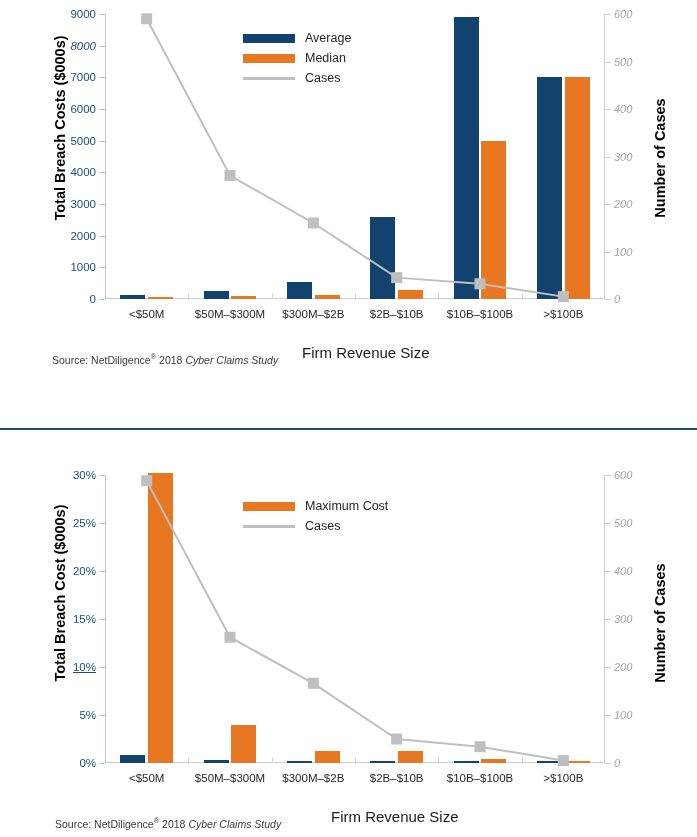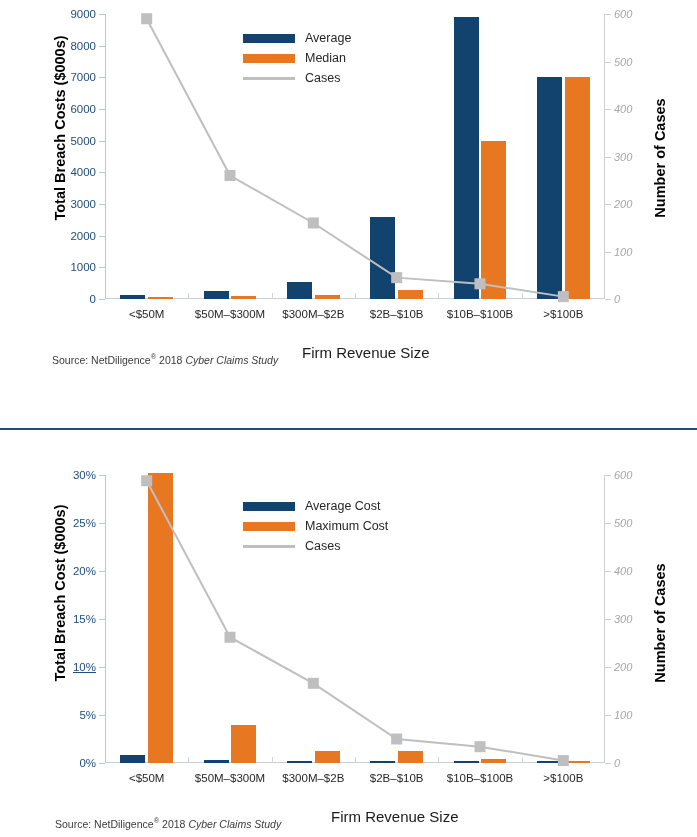--- a/index.html
+++ b/index.html
@@ -138,21 +138,21 @@
           <div class="tick-label-left" style="top: 190px;">3000</div>
           <div class="tick-left" style="top: 158.333px;"></div>
           <div class="tick-label-left" style="top: 158.333px;">4000</div>
           <div class="tick-left" style="top: 126.667px;"></div>
           <div class="tick-label-left" style="top: 126.667px;">5000</div>
           <div class="tick-left" style="top: 95px;"></div>
           <div class="tick-label-left" style="top: 95px;">6000</div>
           <div class="tick-left" style="top: 63.3333px;"></div>
           <div class="tick-label-left" style="top: 63.3333px;">7000</div>
           <div class="tick-left" style="top: 31.6667px;"></div>
-          <div class="tick-label-left" style="top: 31.6667px;">8000</div>
+          <div class="tick-label-left" style="top: 31.6667px; font-style: italic;">8000</div>
           <div class="tick-left" style="top: 0px;"></div>
           <div class="tick-label-left" style="top: 0px;">9000</div>
         </div>
       <div id="t1-right-ticks">
           <div class="tick-right" style="top: 285px;"></div>
           <div class="tick-label-right" style="top: 285px;">0</div>
           <div class="tick-right" style="top: 237.5px;"></div>
           <div class="tick-label-right" style="top: 237.5px;">100</div>
           <div class="tick-right" style="top: 190px;"></div>
           <div class="tick-label-right" style="top: 190px;">200</div>
@@ -326,24 +326,20 @@
         <div class="cat-label" style="left: 125px;">$50M–$300M</div>
         <div class="cat-label" style="left: 208.333px;">$300M–$2B</div>
         <div class="cat-label" style="left: 291.667px;">$2B–$10B</div>
         <div class="cat-label" style="left: 375px;">$10B–$100B</div>
         <div class="cat-label" style="left: 458.333px;">&gt;$100B</div>
       </div>
   </div>
 
   <div class="legend" id="legend2">
     <div class="legend-row">
-      <span class="legend-swatch blue"></span>
-      <span class="legend-text">Average Cost</span>
-    </div>
-    <div class="legend-row">
       <span class="legend-swatch orange"></span>
       <span class="legend-text">Maximum Cost</span>
     </div>
     <div class="legend-row">
       <span class="legend-swatch line"></span>
       <span class="legend-text">Cases</span>
     </div>
   </div>
 
   <div class="ytitle-left" id="ytitle2" style="left:-50px; top:585px;">Total Breach Cost ($000s)</div>

